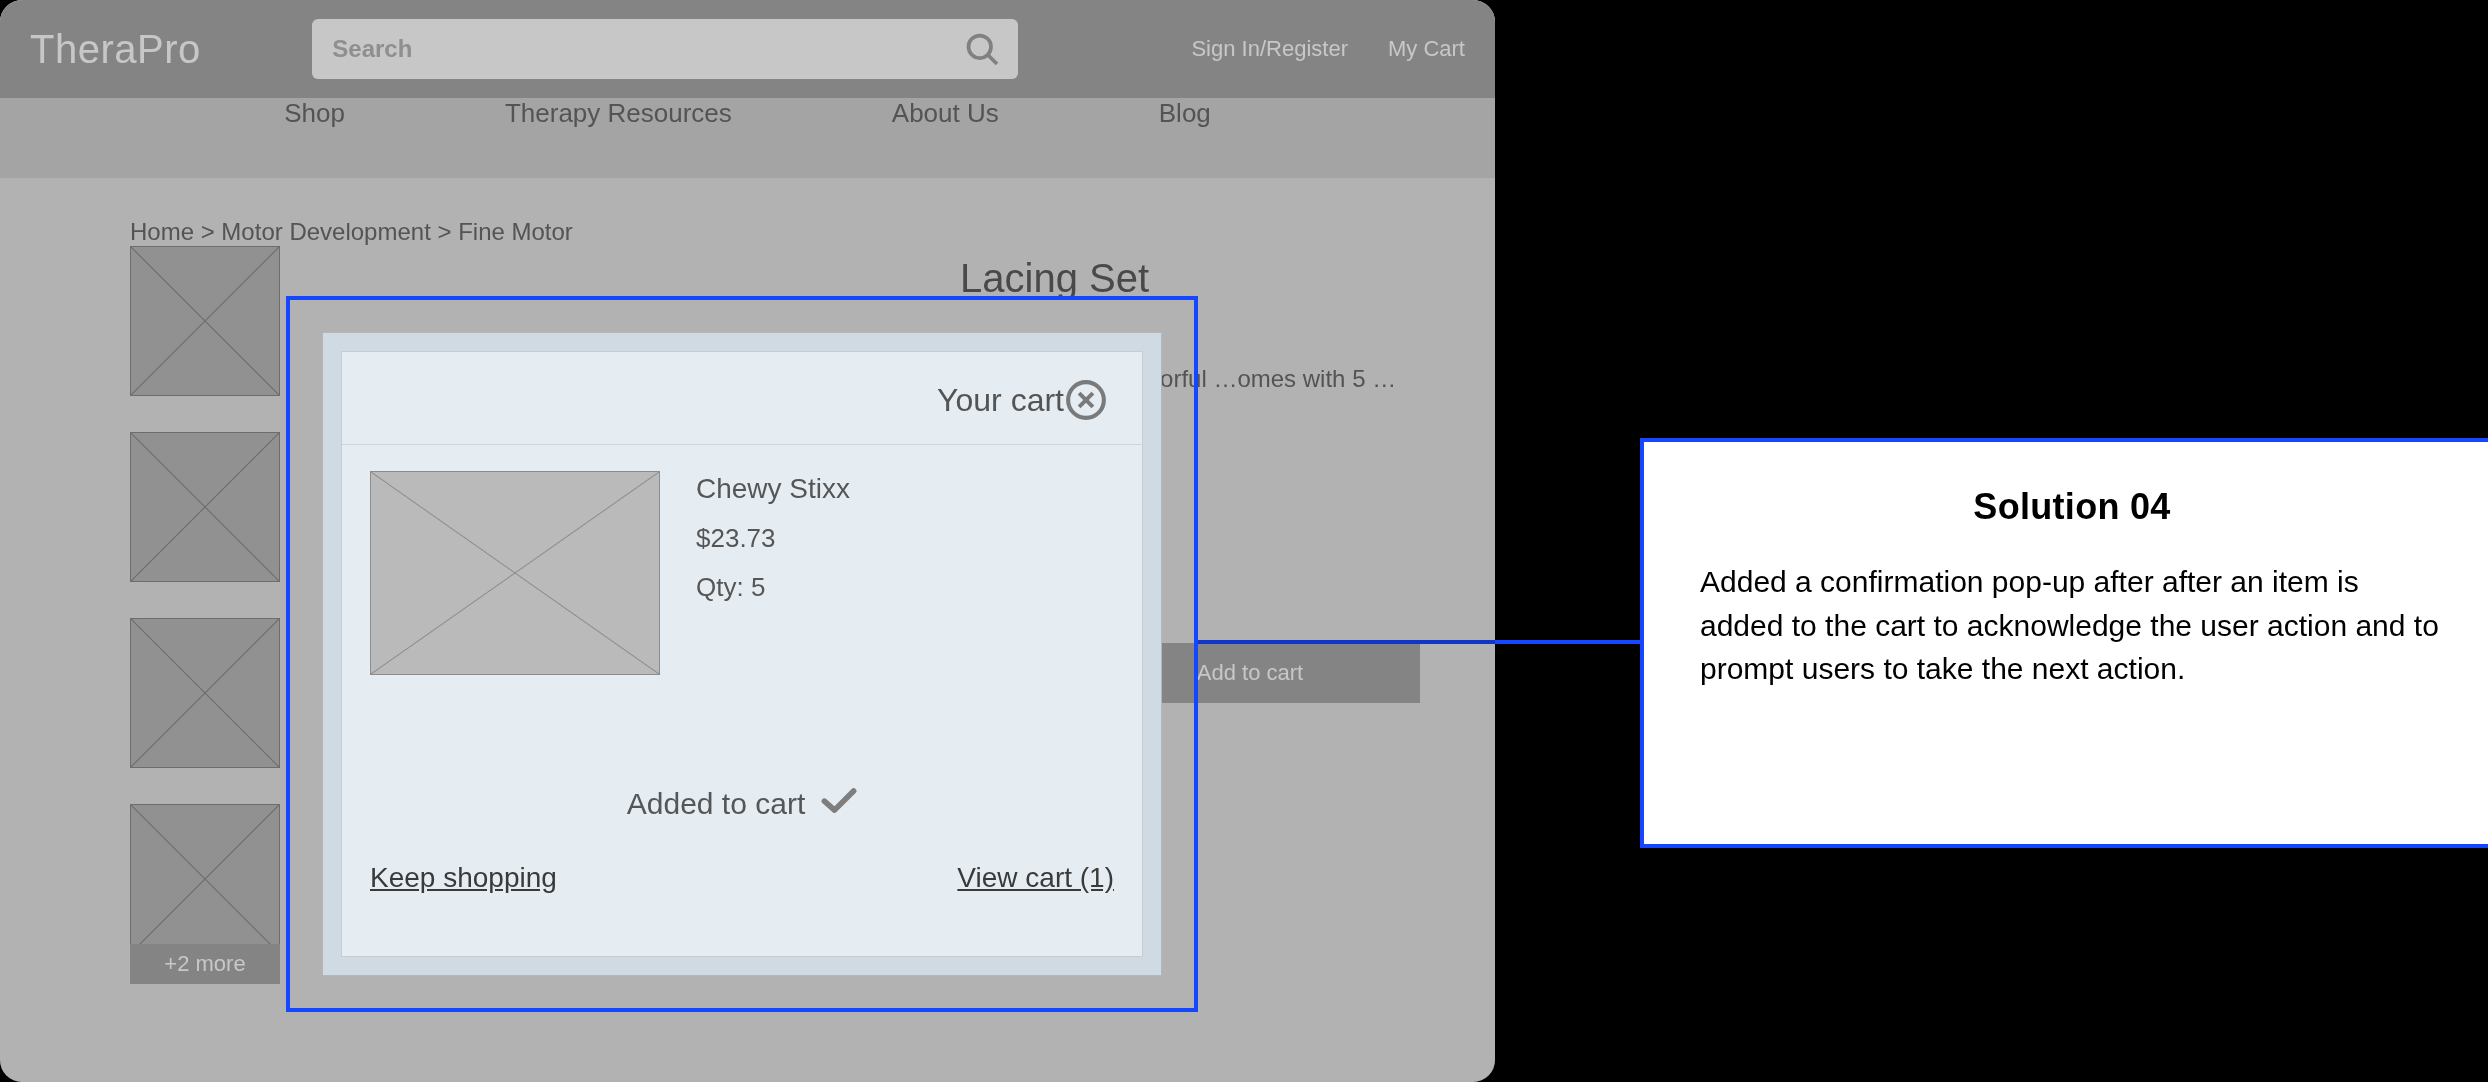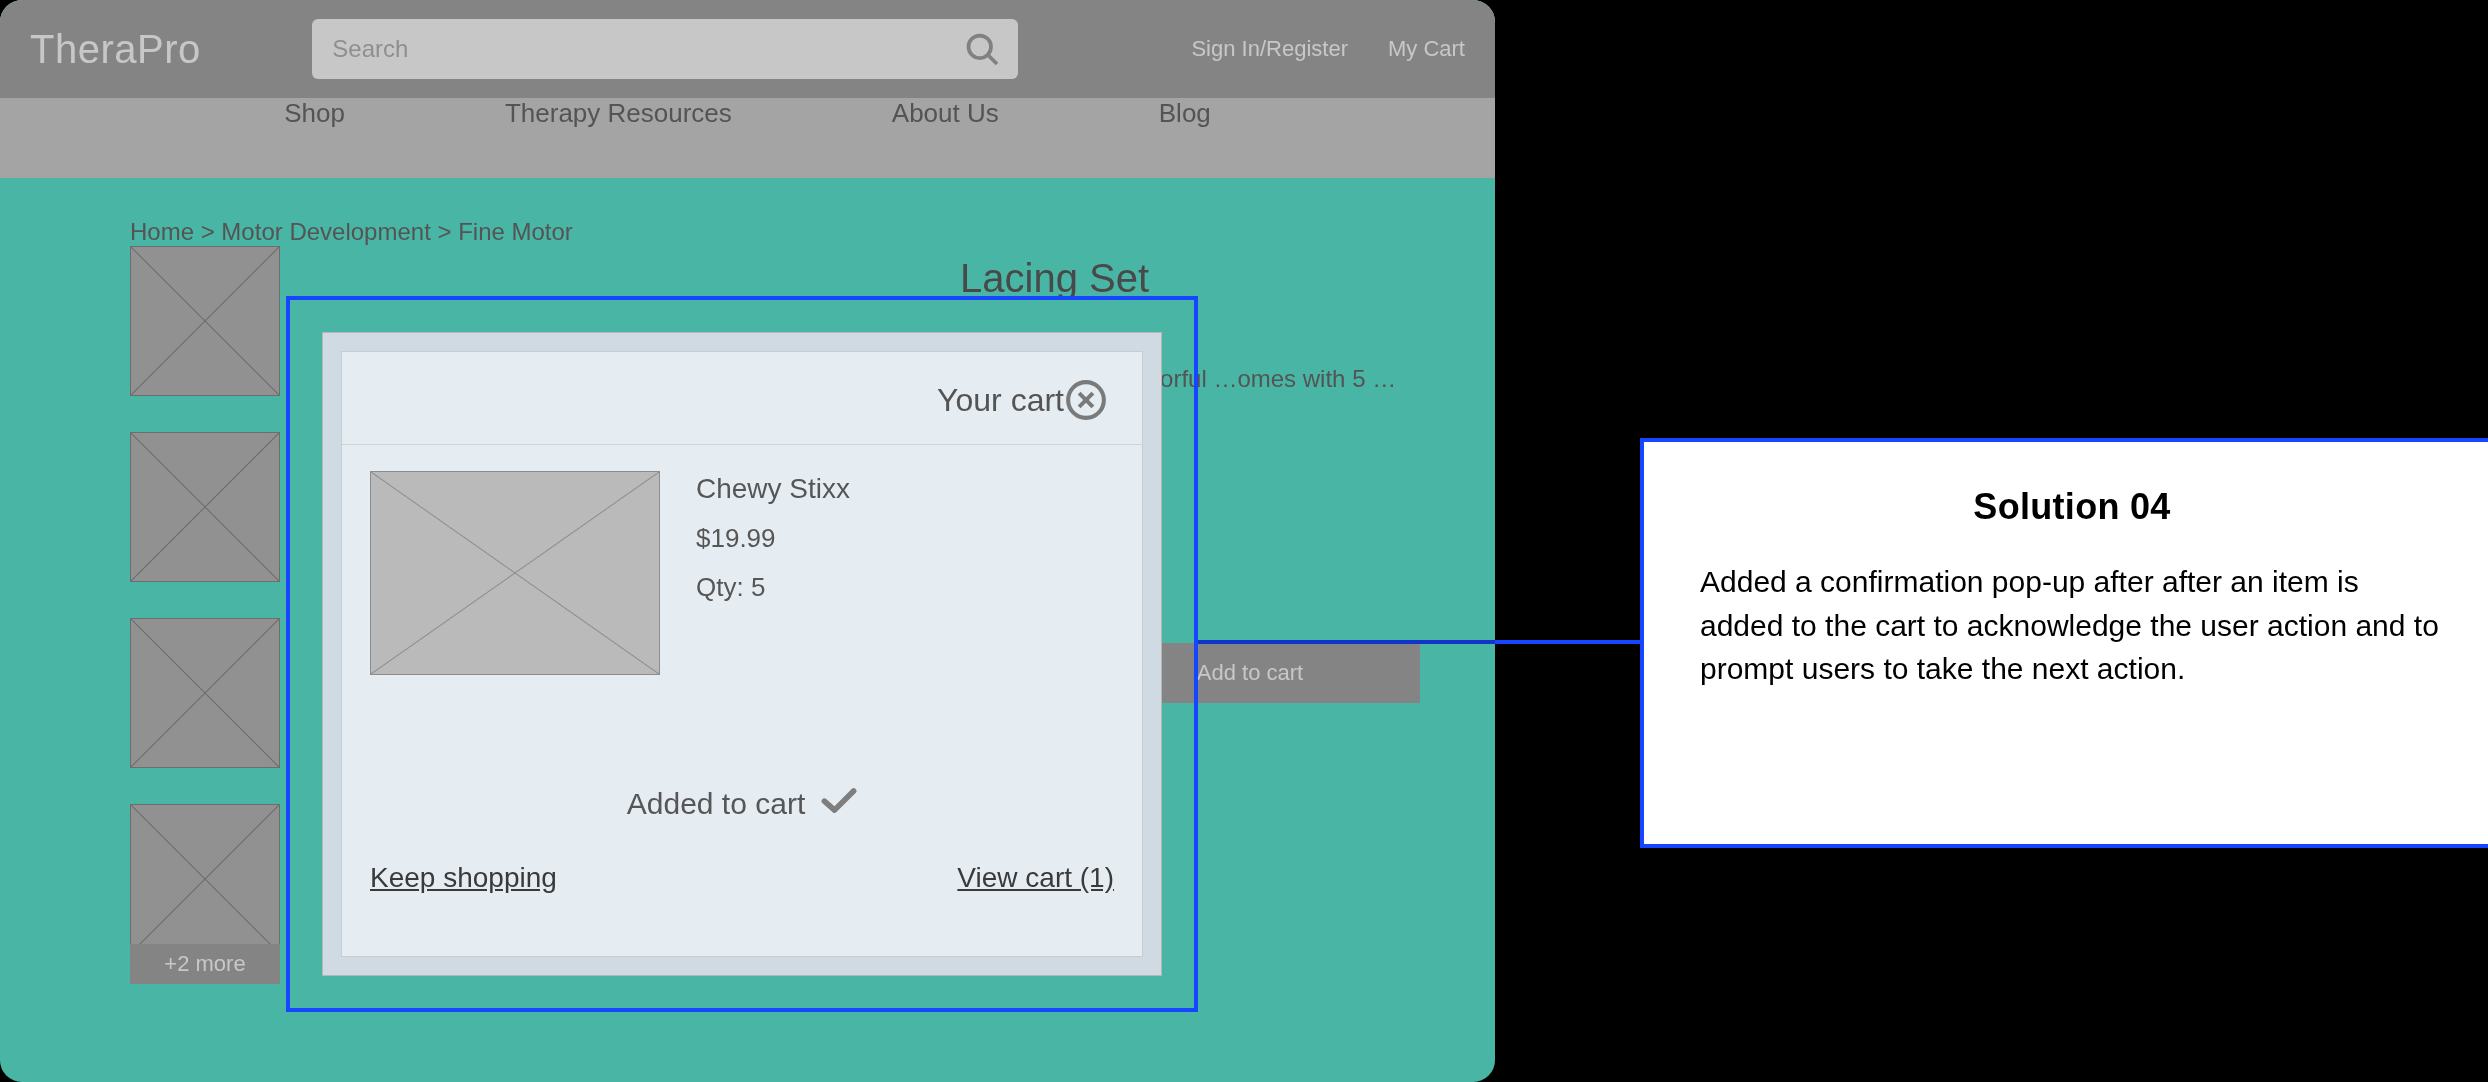--- a/index.html
+++ b/index.html
@@ -1,29 +1,29 @@
 <!DOCTYPE html>
 <html><head>
 <meta charset="utf-8">
 <style>
   * { box-sizing: border-box; margin: 0; padding: 0; }
   html, body { width: 2488px; height: 1082px; font-family: "Avenir Next", "Segoe UI", -apple-system, Helvetica, Arial, sans-serif; background: #000; overflow: hidden; }
   .stage { position: relative; width: 2488px; height: 1082px; }
 
   
-  .site-frame { position: absolute; left: 0; top: 0; width: 1495px; height: 1082px; background:#5eead4; border-radius: 22px; overflow: hidden; box-shadow: 0 3px 12px rgba(0,0,0,.25); }
+  .site-frame { position: absolute; left: 0; top: 0; width: 1495px; height: 1082px; background:#e5e5e5; border-radius: 22px; overflow: hidden; box-shadow: 0 3px 12px rgba(0,0,0,.25); }
 
   
   .dim-overlay { position:absolute; inset:0; background: rgba(0,0,0,.22); pointer-events:none; z-index: 100; }
 
   
   .topbar { height: 98px; background:#aaaaaa; display:flex; align-items:center; padding:0 30px; gap: 50px; }
   .logo { color:#fff; font-size: 40px; font-weight:500; letter-spacing:.5px; }
   .search-wrap { position:relative; width: 706px; height:60px; margin-left:auto; margin-right:auto; }
-  .search-wrap input { width:100%; height:100%; border:none; border-radius:6px; background:#fff; font-size:24px; padding:0 70px 0 20px; color:#4a4a4a; }
+  .search-wrap input { width:100%; height:100%; border:none; border-radius:6px; background:#fff; font-size:24px; padding:0 70px 0 20px; color:#4a4a4a;font-weight:bold; }
   .search-wrap input::placeholder { color:#b8b8b8; }
   .search-icon{ position:absolute; right:18px; top:50%; transform:translateY(-50%); width:36px; height:36px; }
   .search-icon svg { width:100%; height:100%; stroke:#a6a6a6; fill:none; stroke-width:2.5;}
   .top-links { margin-left:auto; display:flex; gap:40px; }
   .top-links a { color:#fff; text-decoration:none; font-size:22px; }
 
   
   .navbar { height:80px; background:#d3d3d3; display:flex; align-items:flex-start; justify-content:center; gap:160px; }
   .navbar a { color:#6c6c6c; font-size:26px; text-decoration:none; }
 
@@ -147,21 +147,21 @@
                 <line x1="11" y1="11" x2="21" y2="21"></line>
                 <line x1="21" y1="11" x2="11" y2="21"></line>
               </svg>
           </div>
         </div>
         <div class="modal-body">
           <div class="item-row">
             <div class="ph item-img"></div>
             <div class="item-info">
               <span class="name">Chewy Stixx</span>
-              <span>$19.99</span>
+              <span>$23.73</span>
               <span>Qty: 5</span>
             </div>
           </div>
           <div class="confirm">
             <span>Added to cart</span>
             <span>
               <svg viewBox="0 0 32 24">
                   <polyline points="3,13 12,21 29,4"></polyline>
                 </svg>
             </span>

